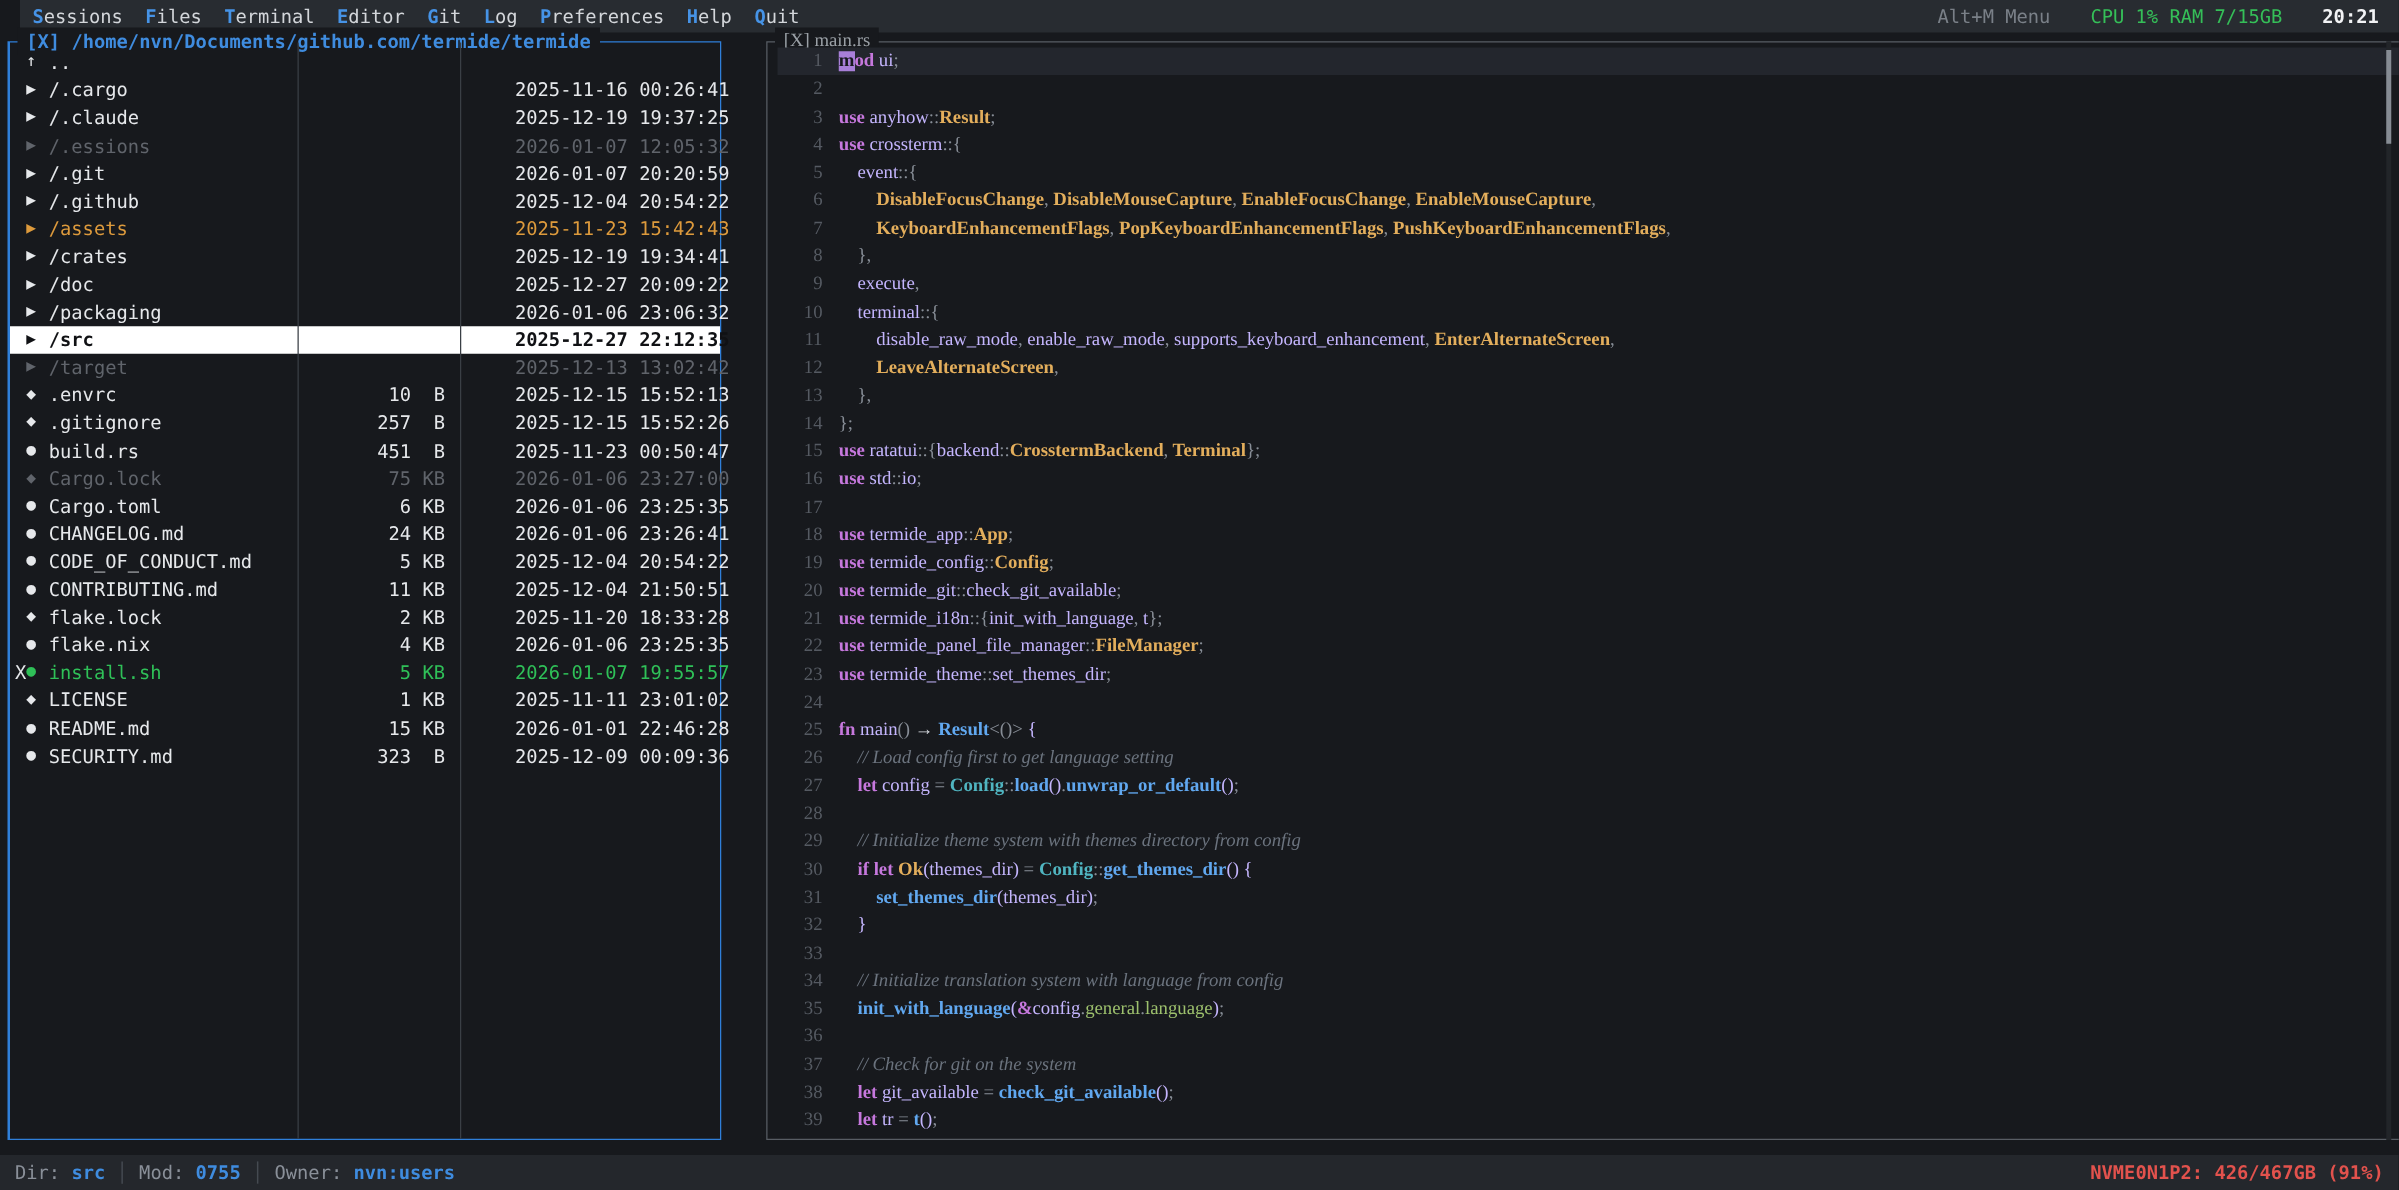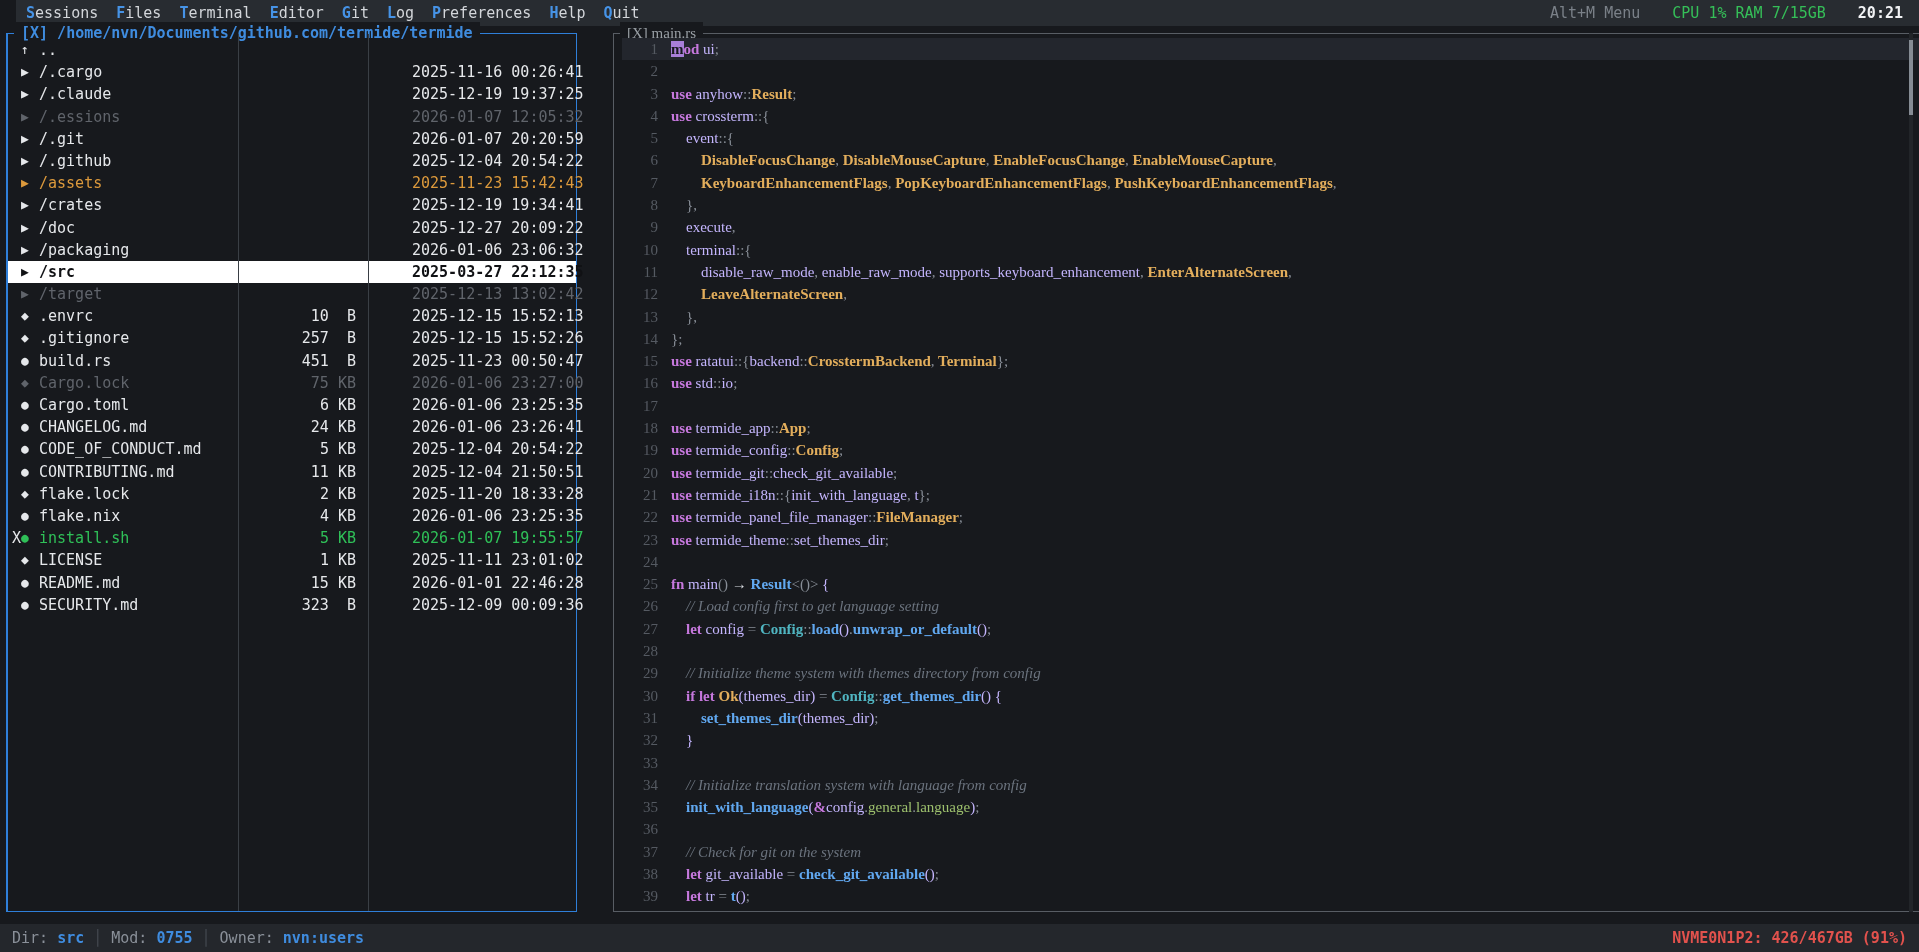--- a/index.html
+++ b/index.html
@@ -97,21 +97,21 @@
       <div class="file-row"><span class="cell-name"><span class="pre"> </span><span class="ico">↑</span><span class="nm">..</span></span><span class="cell-size"></span><span class="cell-date"></span></div>
       <div class="file-row"><span class="cell-name"><span class="pre"> </span><span class="ico">▶</span><span class="nm">/.cargo</span></span><span class="cell-size"></span><span class="cell-date">2025-11-16 00:26:41</span></div>
       <div class="file-row"><span class="cell-name"><span class="pre"> </span><span class="ico">▶</span><span class="nm">/.claude</span></span><span class="cell-size"></span><span class="cell-date">2025-12-19 19:37:25</span></div>
       <div class="file-row dim"><span class="cell-name"><span class="pre"> </span><span class="ico">▶</span><span class="nm">/.essions</span></span><span class="cell-size"></span><span class="cell-date">2026-01-07 12:05:32</span></div>
       <div class="file-row"><span class="cell-name"><span class="pre"> </span><span class="ico">▶</span><span class="nm">/.git</span></span><span class="cell-size"></span><span class="cell-date">2026-01-07 20:20:59</span></div>
       <div class="file-row"><span class="cell-name"><span class="pre"> </span><span class="ico">▶</span><span class="nm">/.github</span></span><span class="cell-size"></span><span class="cell-date">2025-12-04 20:54:22</span></div>
       <div class="file-row orange"><span class="cell-name"><span class="pre"> </span><span class="ico">▶</span><span class="nm">/assets</span></span><span class="cell-size"></span><span class="cell-date">2025-11-23 15:42:43</span></div>
       <div class="file-row"><span class="cell-name"><span class="pre"> </span><span class="ico">▶</span><span class="nm">/crates</span></span><span class="cell-size"></span><span class="cell-date">2025-12-19 19:34:41</span></div>
       <div class="file-row"><span class="cell-name"><span class="pre"> </span><span class="ico">▶</span><span class="nm">/doc</span></span><span class="cell-size"></span><span class="cell-date">2025-12-27 20:09:22</span></div>
       <div class="file-row"><span class="cell-name"><span class="pre"> </span><span class="ico">▶</span><span class="nm">/packaging</span></span><span class="cell-size"></span><span class="cell-date">2026-01-06 23:06:32</span></div>
-      <div class="file-row selected"><span class="cell-name"><span class="pre"> </span><span class="ico">▶</span><span class="nm">/src</span></span><span class="cell-size"></span><span class="cell-date">2025-03-27 22:12:35</span></div>
+      <div class="file-row selected"><span class="cell-name"><span class="pre"> </span><span class="ico">▶</span><span class="nm">/src</span></span><span class="cell-size"></span><span class="cell-date">2025-12-27 22:12:35</span></div>
       <div class="file-row dim"><span class="cell-name"><span class="pre"> </span><span class="ico">▶</span><span class="nm">/target</span></span><span class="cell-size"></span><span class="cell-date">2025-12-13 13:02:42</span></div>
       <div class="file-row"><span class="cell-name"><span class="pre"> </span><span class="ico">◆</span><span class="nm">.envrc</span></span><span class="cell-size">10  B</span><span class="cell-date">2025-12-15 15:52:13</span></div>
       <div class="file-row"><span class="cell-name"><span class="pre"> </span><span class="ico">◆</span><span class="nm">.gitignore</span></span><span class="cell-size">257  B</span><span class="cell-date">2025-12-15 15:52:26</span></div>
       <div class="file-row"><span class="cell-name"><span class="pre"> </span><span class="ico">●</span><span class="nm">build.rs</span></span><span class="cell-size">451  B</span><span class="cell-date">2025-11-23 00:50:47</span></div>
       <div class="file-row dim"><span class="cell-name"><span class="pre"> </span><span class="ico">◆</span><span class="nm">Cargo.lock</span></span><span class="cell-size">75 KB</span><span class="cell-date">2026-01-06 23:27:00</span></div>
       <div class="file-row"><span class="cell-name"><span class="pre"> </span><span class="ico">●</span><span class="nm">Cargo.toml</span></span><span class="cell-size">6 KB</span><span class="cell-date">2026-01-06 23:25:35</span></div>
       <div class="file-row"><span class="cell-name"><span class="pre"> </span><span class="ico">●</span><span class="nm">CHANGELOG.md</span></span><span class="cell-size">24 KB</span><span class="cell-date">2026-01-06 23:26:41</span></div>
       <div class="file-row"><span class="cell-name"><span class="pre"> </span><span class="ico">●</span><span class="nm">CODE_OF_CONDUCT.md</span></span><span class="cell-size">5 KB</span><span class="cell-date">2025-12-04 20:54:22</span></div>
       <div class="file-row"><span class="cell-name"><span class="pre"> </span><span class="ico">●</span><span class="nm">CONTRIBUTING.md</span></span><span class="cell-size">11 KB</span><span class="cell-date">2025-12-04 21:50:51</span></div>
       <div class="file-row"><span class="cell-name"><span class="pre"> </span><span class="ico">◆</span><span class="nm">flake.lock</span></span><span class="cell-size">2 KB</span><span class="cell-date">2025-11-20 18:33:28</span></div>

